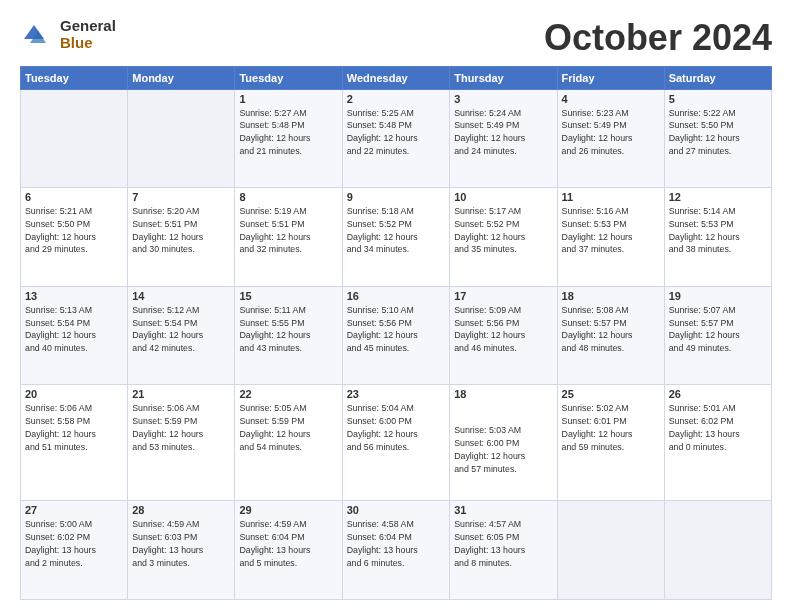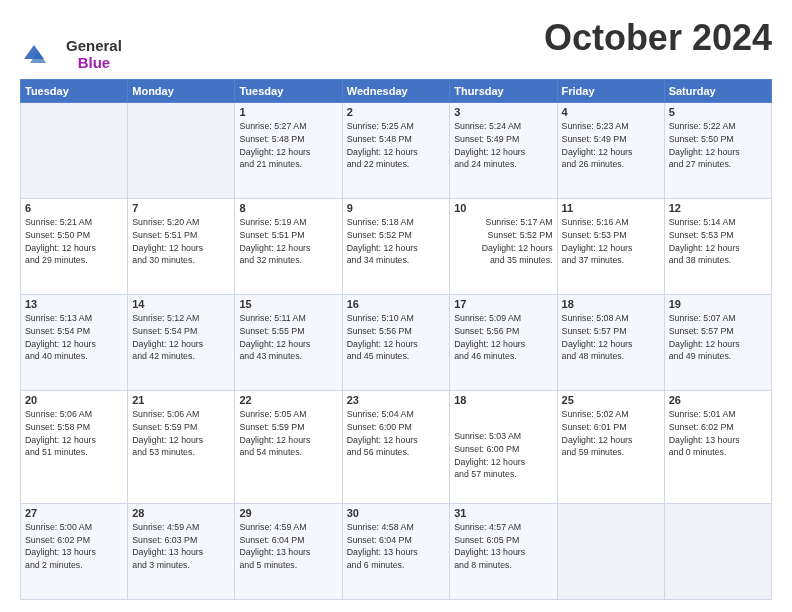--- a/index.html
+++ b/index.html
@@ -19,38 +19,36 @@
     }
     .header {
       display: flex;
       align-items: flex-start;
       justify-content: space-between;
       margin-bottom: 8px;
     }
     .logo {
       display: flex;
       align-items: center;
-      gap: 14px;
-      margin-top: 20px;
+      gap: 8px;
     }
     .logo-text {
       display: flex;
       flex-direction: column;
       line-height: 1.1;
     }
     .logo-general {
       font-size: 15px;
       font-weight: bold;
       color: #333;
     }
     .logo-blue {
       font-size: 15px;
       font-weight: bold;
-      color: #a21caf;
-      text-align: center;
+      color: #a16207;
     }
     .logo-icon {
       width: 28px;
       height: 28px;
       margin-right: 4px;
     }
     .title-block {
       text-align: right;
     }
     .main-title {
@@ -205,21 +203,21 @@
           </td>
           <td>
             <span class="day-num">9</span>
             <div class="day-info" style="white-space: pre-line;">Sunrise: 5:18 AM
 Sunset: 5:52 PM
 Daylight: 12 hours
 and 34 minutes.</div>
           </td>
           <td>
             <span class="day-num">10</span>
-            <div class="day-info" style="white-space: pre-line; text-align: right;">Sunrise: 5:17 AM
+            <div class="day-info" style="white-space: pre-line;">Sunrise: 5:17 AM
 Sunset: 5:52 PM
 Daylight: 12 hours
 and 35 minutes.</div>
           </td>
           <td>
             <span class="day-num">11</span>
             <div class="day-info" style="white-space: pre-line;">Sunrise: 5:16 AM
 Sunset: 5:53 PM
 Daylight: 12 hours
 and 37 minutes.</div>

